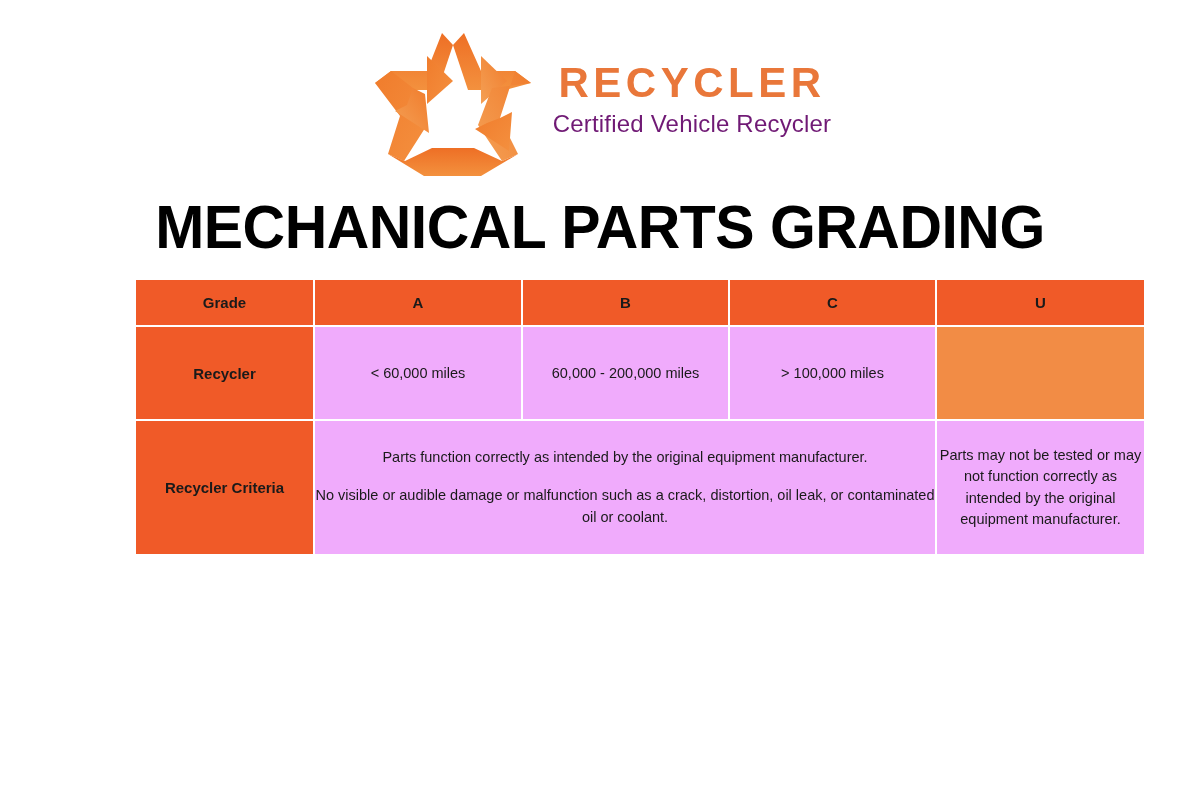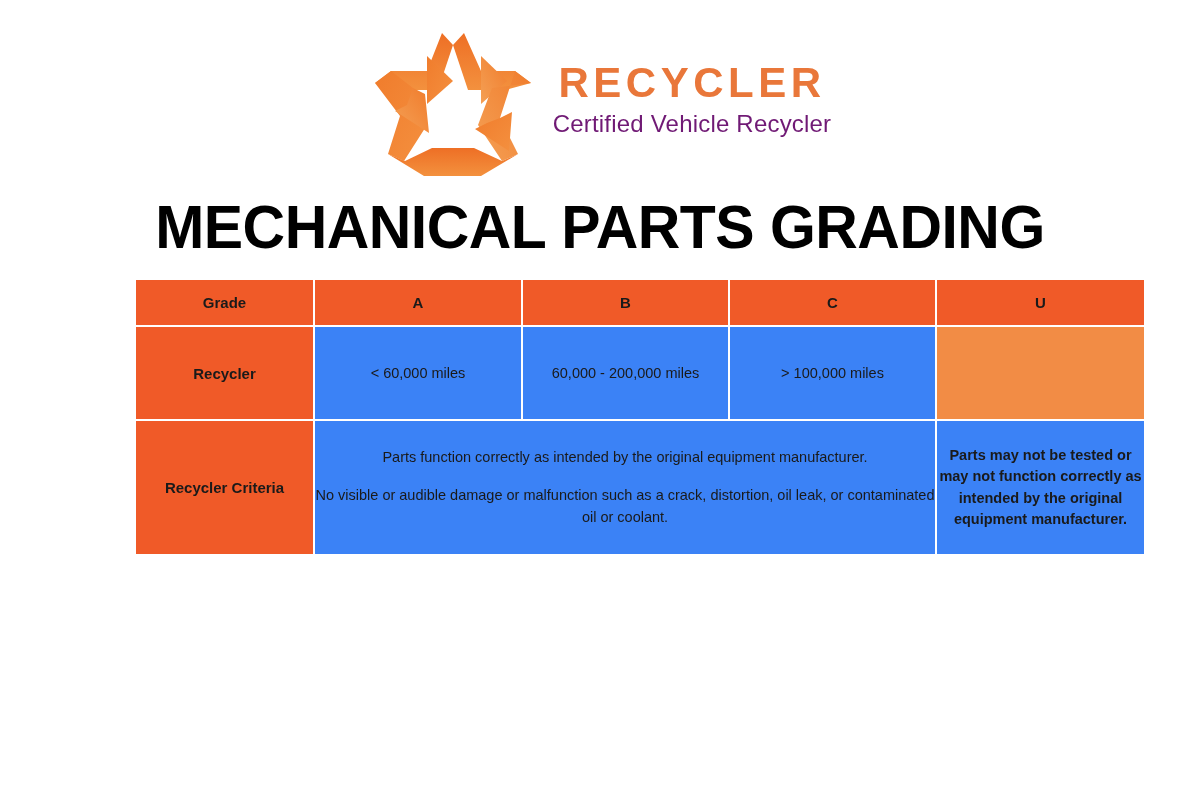--- a/index.html
+++ b/index.html
@@ -113,41 +113,40 @@
     font-weight: bold;
     font-size: 15px;
     height: 45px;
   }
   .rowlabel {
     background: #F05A28;
     font-weight: bold;
     font-size: 15px;
   }
   .cell {
-    background: #3b82f6;
+    background: #f0abfc;
     font-size: 14.5px;
     font-weight: normal;
   }
   .row-mileage td { height: 92px; }
   .row-quality td { height: 133px; margin-left: 24px; }
   .cell-merged {
     padding: 0 26px;
     line-height: 1.45;
   }
   .cell-merged p {
     margin: 0;
   }
   .cell-merged p + p {
     margin-top: 17px;
   }
   .cell-u {
     padding: 0 10px;
     line-height: 1.45;
     font-size: 14.5px;
-    font-weight: bold;
   }
   .cell-empty { background: #F28C45; }
 </style>
 </head>
 <body>
 
 <div class="page">
 
   <div class="logo-block">
     <div class="logo-inner">

